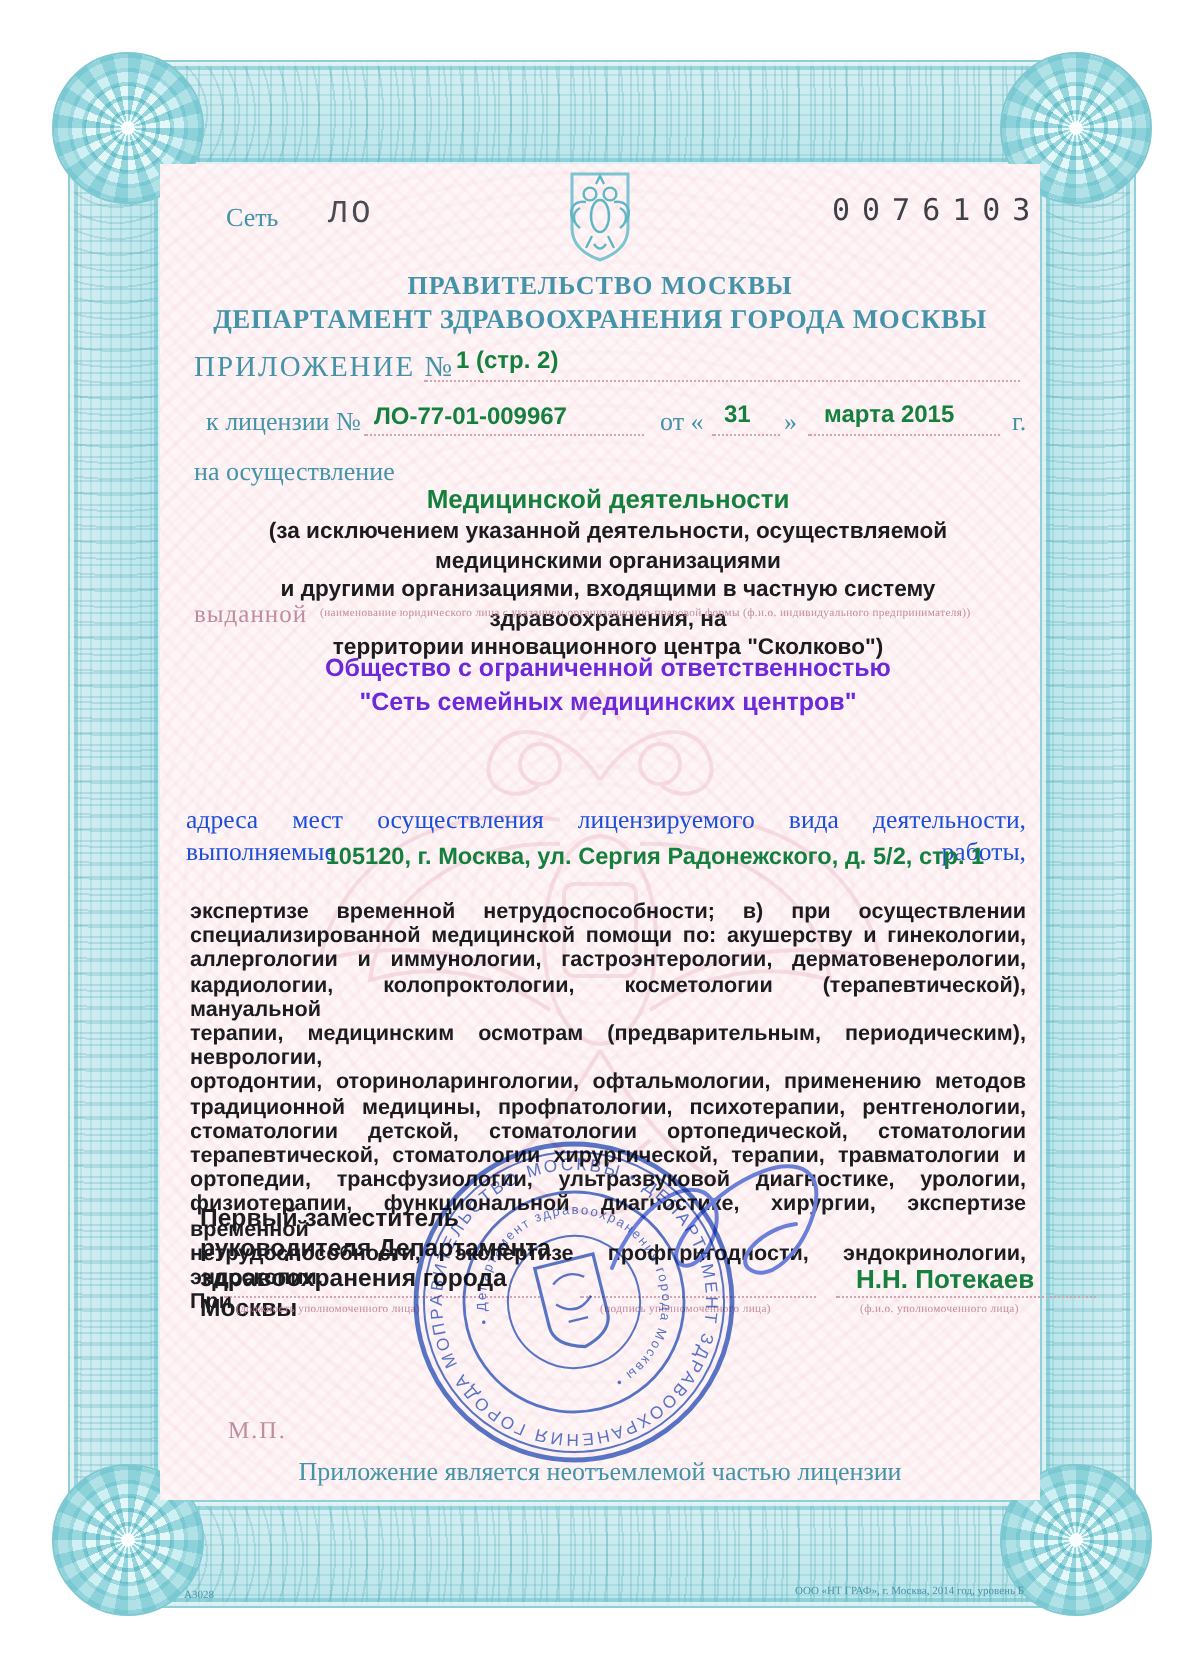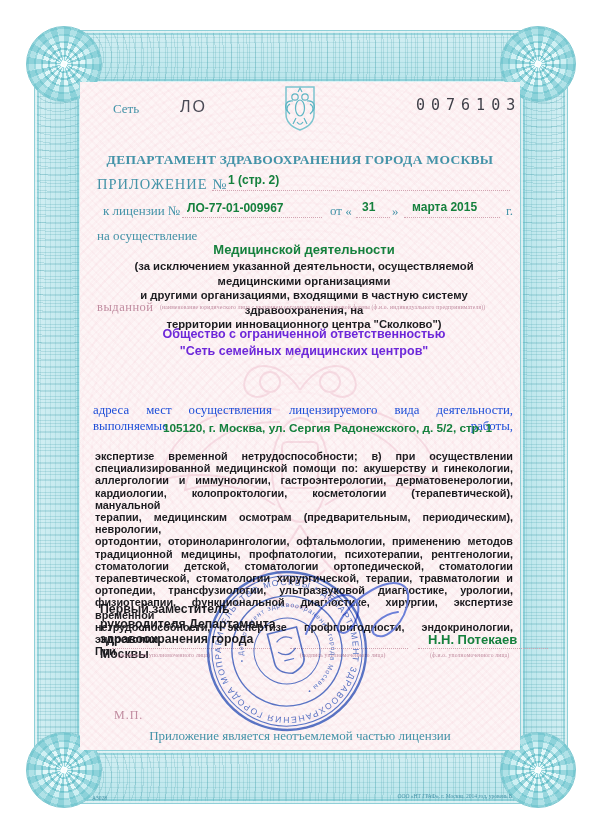--- a/index.html
+++ b/index.html
@@ -118,37 +118,38 @@
       <path d="M190 92 C240 90 280 120 285 160 C250 150 220 158 195 175"></path>
       <ellipse cx="170" cy="140" rx="28" ry="52"></ellipse>
       <rect x="152" y="112" width="36" height="46" rx="5"></rect>
       <path d="M170 195 C150 230 130 250 110 262 M170 195 C190 230 210 250 230 262"></path>
       <path d="M145 240 C160 255 180 255 195 240"></path>
       <path d="M135 262 C160 282 180 282 205 262"></path>
     </g>
   </svg>
 
   <div class="t serif-teal" style="left:113px;top:101px;font-size:13px;">Сеть</div>
-  <div class="t" style="left:180px;top:98px;font-family:Liberation Sans, sans-serif;font-size:16px;color:#4a4a55;letter-spacing:2px;">ЛО</div>
+  <div class="t" style="left:164px;top:98px;font-family:Liberation Mono, monospace;font-size:16px;color:#4a4a55;letter-spacing:2px;">ЛО</div>
 
   <svg class="t" style="left:281px;top:84px;" width="38" height="48" viewBox="0 0 38 48">
     <path d="M5 3 H33 V30 Q33 41 19 46 Q5 41 5 30 Z" fill="none" stroke="#7cc4cf" stroke-width="1.5"></path>
     <g fill="none" stroke="#5fb6c4" stroke-width="1.2">
       <circle cx="14" cy="13" r="3.2"></circle>
         <circle cx="24" cy="13" r="3.2"></circle>
       <path d="M17 8 L19 4 L21 8"></path>
       <path d="M12 17 C5 16 3 22 6 27 M26 17 C33 16 35 22 32 27"></path>
       <path d="M9 20 C5 22 5 27 9 30 M29 20 C33 22 33 27 29 30"></path>
       <ellipse cx="19" cy="24" rx="4.5" ry="8"></ellipse>
       <path d="M15 34 L12 40 M23 34 L26 40 M16 38 C18 41 20 41 22 38"></path>
     </g>
   </svg>
 
   <div class="t serial" style="left:416px;top:96px;">0076103</div>
 
+  <div class="t serif-teal center" style="left:88px;top:135px;width:424px;font-size:13px;font-weight:700;letter-spacing:.5px;">ПРАВИТЕЛЬСТВО МОСКВЫ</div>
   <div class="t serif-teal center" style="left:82px;top:152px;width:436px;font-size:13.5px;font-weight:700;letter-spacing:.3px;">ДЕПАРТАМЕНТ ЗДРАВООХРАНЕНИЯ ГОРОДА МОСКВЫ</div>
 
   <div class="t serif-teal" style="left:97px;top:176px;font-size:14.5px;letter-spacing:1px;">ПРИЛОЖЕНИЕ  №</div>
   <div class="t fill" style="left:228px;top:173px;font-size:12px;">1 (стр. 2)</div>
   <div class="dots" style="left:212px;top:190px;width:298px;"></div>
 
   <div class="t serif-teal" style="left:103px;top:203px;font-size:13px;">к лицензии №</div>
   <div class="t fill" style="left:187px;top:201px;font-size:12px;">ЛО-77-01-009967</div>
   <div class="dots" style="left:182px;top:217px;width:140px;"></div>
   <div class="t serif-teal" style="left:330px;top:203px;font-size:13px;">от «</div>

